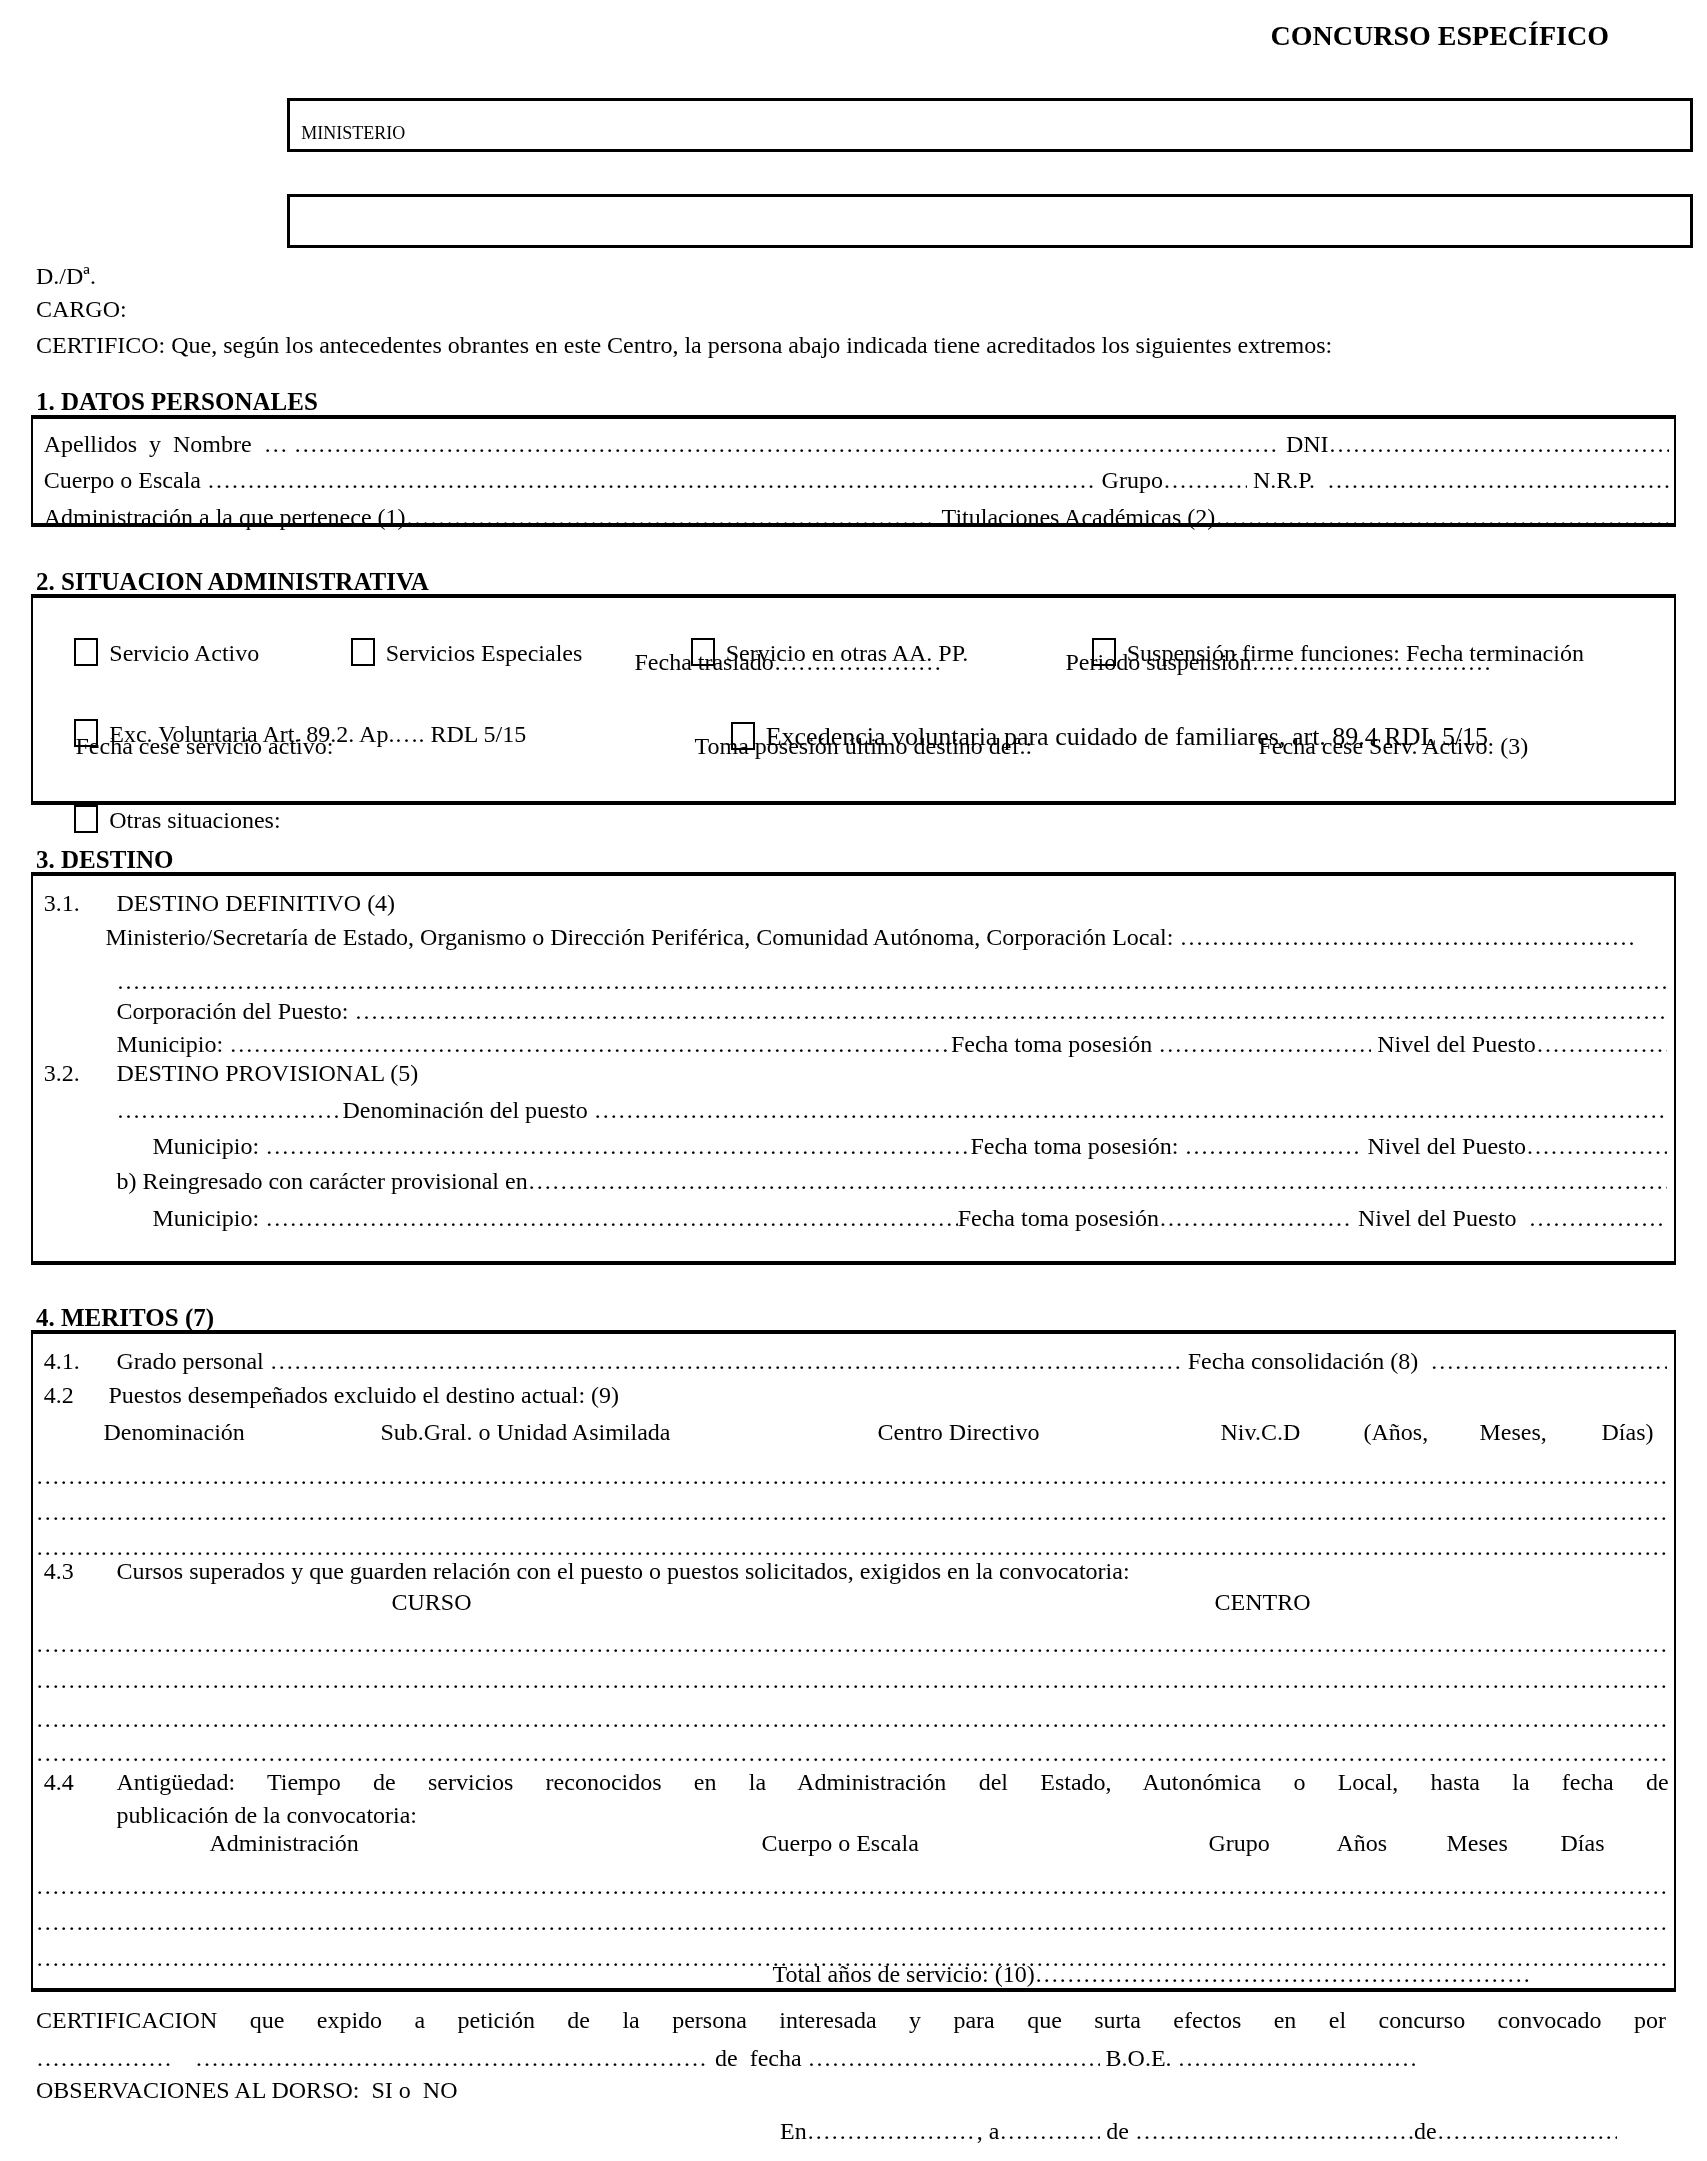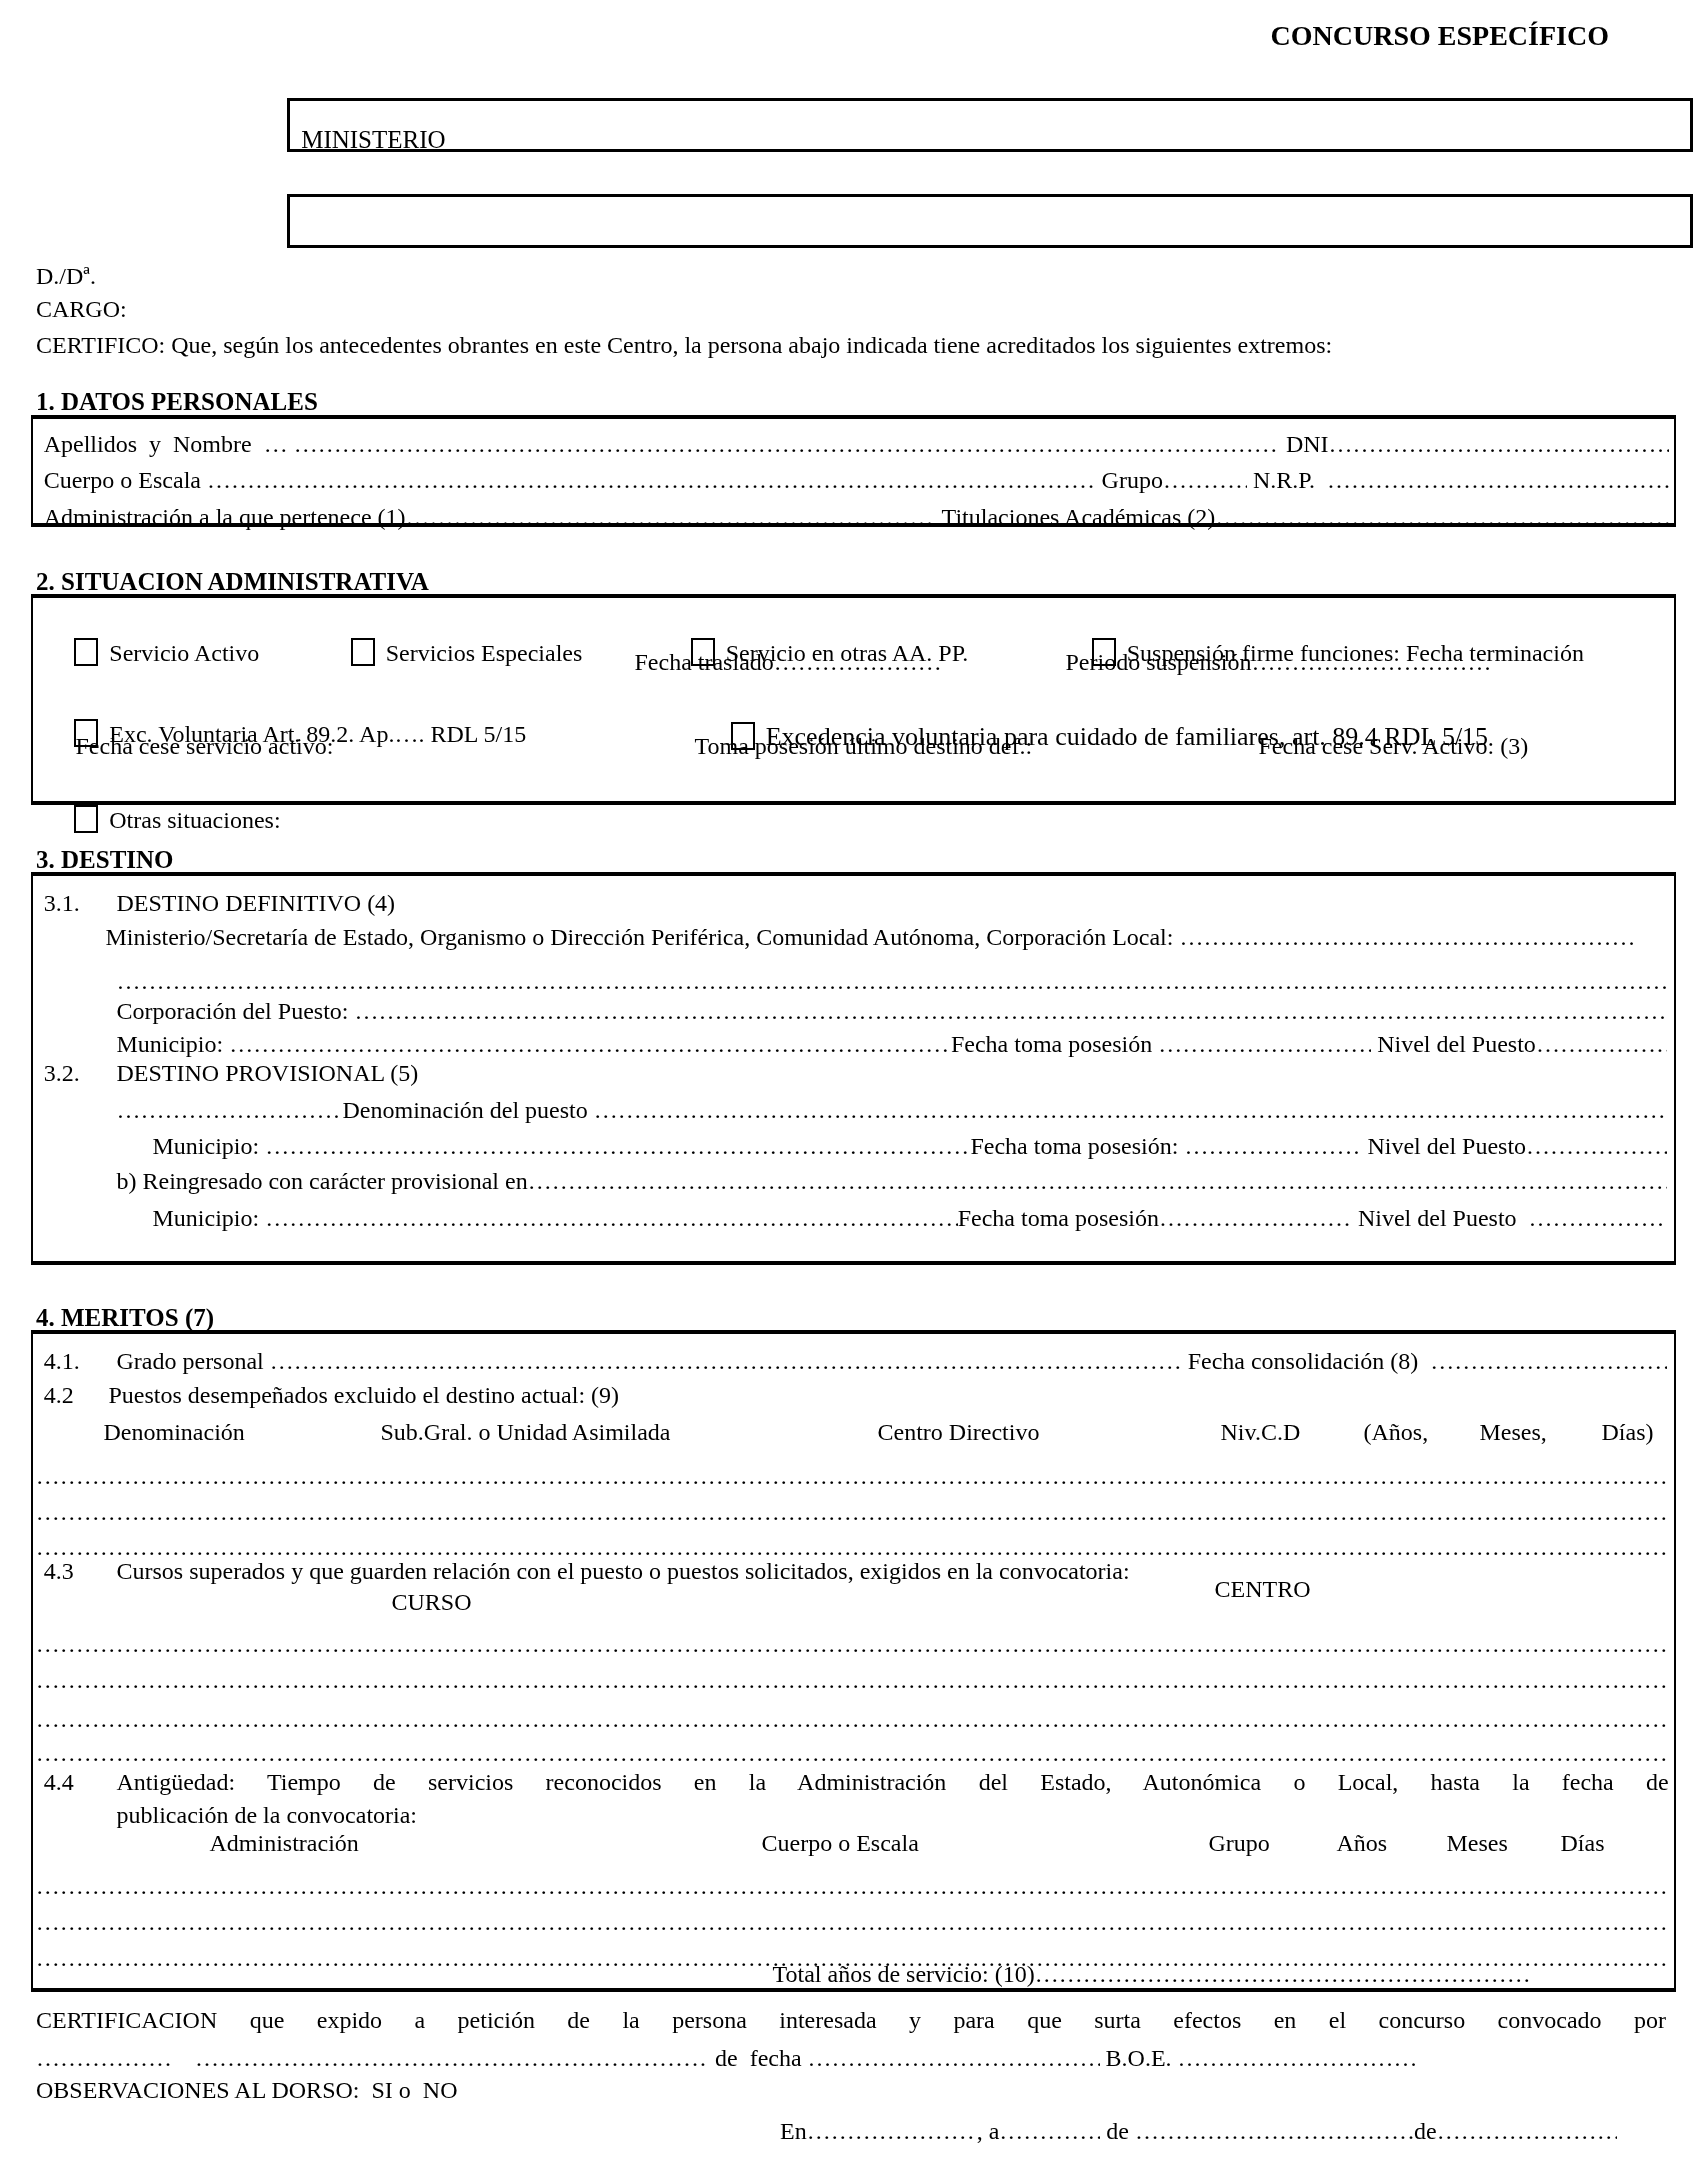--- a/index.html
+++ b/index.html
@@ -26,21 +26,21 @@
   .just { text-align:justify; text-align-last:justify; white-space:normal; }
 </style>
 </head>
 <body>
 
 <div class="page">
 
   <div class="abs title" style="top:21px; right:98px;">CONCURSO ESPECÍFICO</div>
 
   <div class="topbox" style="left:287px; top:98px; width:1400px; height:48px;">
-    <span class="abs" style="left:11.2px; top:24px; font-size:25px;">MINISTERIO</span>
+    <span class="abs" style="left:11.2px; top:18px; font-size:18px;">MINISTERIO</span>
   </div>
 
   <div class="topbox" style="left:287px; top:194px; width:1400px; height:48px;"></div>
 
   <div class="abs" style="left:36px; top:262px;">D./Dª.</div>
   <div class="abs" style="left:36px; top:295px;">CARGO:</div>
   <div class="abs" style="left:36px; top:331px;">CERTIFICO: Que, según los antecedentes obrantes en este Centro, la persona abajo indicada tiene acreditados los siguientes extremos:</div>
 
   <div class="sechead" style="left:36px; top:387px;">1. DATOS PERSONALES</div>
 
@@ -186,21 +186,21 @@
     <div class="r" style="left:3.2px; right:6.4px; top:164px;">
         <span class="lead fill">…………………………………………………………………………………………………………………………………………………………………………………………………………………………………………………………………………………………………………………………………………………………………………………………………………………………………………………………………………………………………………………………………………………………………………………………………………………………………………………………………………………………………………</span>
       </div>
     <div class="r" style="left:3.2px; right:6.4px; top:199px;">
         <span class="lead fill">…………………………………………………………………………………………………………………………………………………………………………………………………………………………………………………………………………………………………………………………………………………………………………………………………………………………………………………………………………………………………………………………………………………………………………………………………………………………………………………………………………………………………………</span>
       </div>
 
     <span class="abs" style="left:11.2px; top:223px;">4.3</span>
     <span class="abs" style="left:84px; top:223px;">Cursos superados y que guarden relación con el puesto o puestos solicitados, exigidos en la convocatoria:</span>
     <span class="abs" style="left:359px; top:254px;">CURSO</span>
-    <span class="abs" style="left:1182px; top:241px;text-align:right;">CENTRO</span>
+    <span class="abs" style="left:1182px; top:254px;text-align:right;">CENTRO</span>
 
     <div class="r" style="left:3.2px; right:6.4px; top:296px;">
         <span class="lead fill">…………………………………………………………………………………………………………………………………………………………………………………………………………………………………………………………………………………………………………………………………………………………………………………………………………………………………………………………………………………………………………………………………………………………………………………………………………………………………………………………………………………………………………</span>
       </div>
     <div class="r" style="left:3.2px; right:6.4px; top:332px;">
         <span class="lead fill">…………………………………………………………………………………………………………………………………………………………………………………………………………………………………………………………………………………………………………………………………………………………………………………………………………………………………………………………………………………………………………………………………………………………………………………………………………………………………………………………………………………………………………</span>
       </div>
     <div class="r" style="left:3.2px; right:6.4px; top:371px;">
         <span class="lead fill">…………………………………………………………………………………………………………………………………………………………………………………………………………………………………………………………………………………………………………………………………………………………………………………………………………………………………………………………………………………………………………………………………………………………………………………………………………………………………………………………………………………………………………</span>
       </div>

